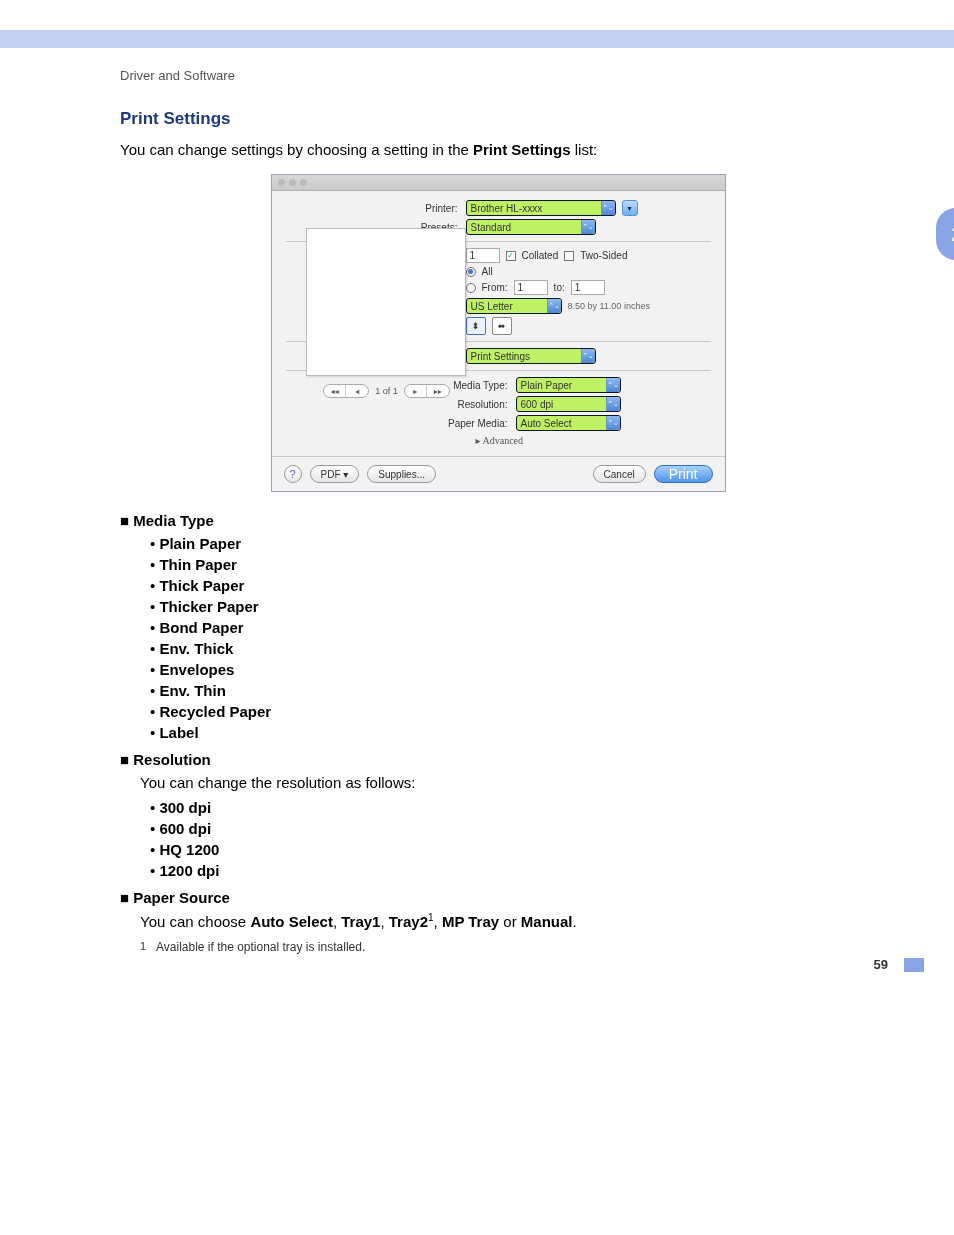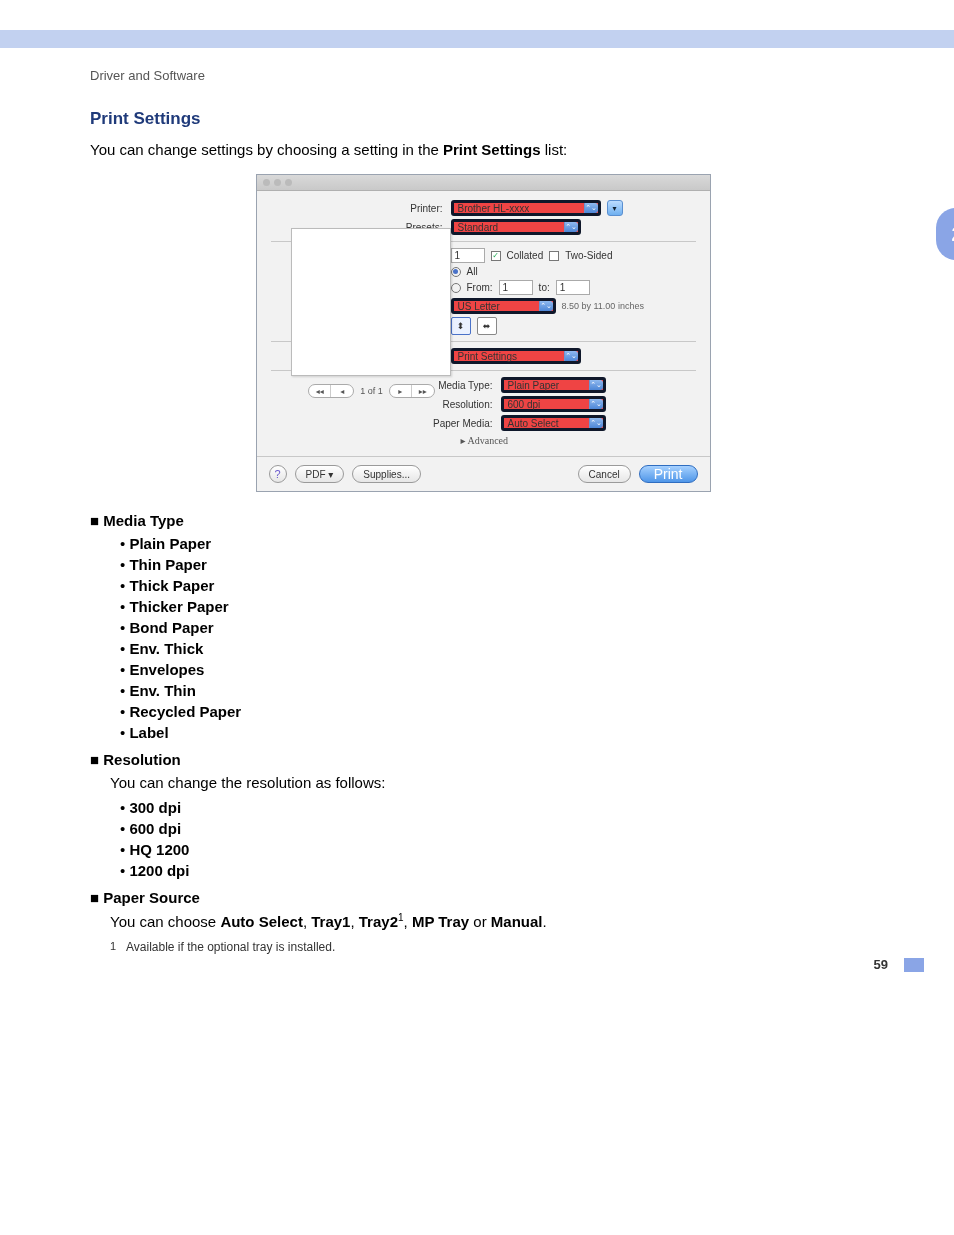--- a/index.html
+++ b/index.html
@@ -9,21 +9,21 @@
     color: #000;
     background: #fff;
     width: 954px;
     position: relative;
   }
   .top-band {
     height: 48px;
     border-bottom: 18px solid #c2d1f0;
   }
   .page {
-    padding: 20px 78px 30px 90px;
+    padding: 20px 78px 30px 120px;
     position: relative;
   }
   .breadcrumb {
     font-size: 13px;
     color: #555;
     margin-bottom: 26px;
   }
   .h-section {
     font-size: 17px;
     font-weight: bold;
@@ -65,21 +65,21 @@
     border-bottom:1px solid #b0b0b0;
     display:flex; align-items:center; gap:4px; padding:0 6px;
     font-size:8px; color:#666;
   }
   .tl-dot{width:7px;height:7px;border-radius:50%;background:#bbb;display:inline-block;}
   .dlg-body{ padding:6px 14px 10px 14px;}
   .dlg-row{display:flex; align-items:center; margin:3px 0;}
   .dlg-label{width:180px; text-align:right; padding-right:8px;}
   .dlg-field{flex:1; display:flex; align-items:center; gap:6px;}
   .dd{
-    background:#ef4444;border:3px solid #0f172a;height:16px;border-radius:3px;
+    background:#bef264;border:1px solid #0f172a;height:16px;border-radius:3px;
     display:flex;align-items:center;padding:0 4px;position:relative;min-width:90px;
   }
   .dd .cap{
     position:absolute;right:0;top:0;bottom:0;width:14px;
     background:linear-gradient(#8fb9ef,#4d86d6);border-left:1px solid #6a93d0;
     border-radius:0 3px 3px 0;display:flex;align-items:center;justify-content:center;color:#fff;font-size:7px;
   }
   .txtbox{background:#fff;border:1px solid #aaa;height:15px;width:34px;padding:0 3px;display:flex;align-items:center;}
   .aqua-btn{
     background:linear-gradient(#bcdcff,#6fb0f0);border:1px solid #5a8fd0;border-radius:3px;
@@ -221,21 +221,21 @@
               <span class="radio"></span>
               <span>From:</span>
               <div class="txtbox">1</div>
               <span>to:</span>
               <div class="txtbox">1</div>
             </div>
           </div>
           <div class="dlg-row">
               <div class="dlg-label">Paper Size:</div>
             <div class="dlg-field">
-              <div class="dd" style="width:105px">
+              <div class="dd" style="width:96px">
                   <span>US Letter</span>
                   <span class="cap">⌃⌄</span>
                 </div>
               <span style="font-size:9px;color:#666">8.50 by 11.00 inches</span>
             </div>
           </div>
           <div class="dlg-row">
               <div class="dlg-label">Orientation:</div>
             <div class="dlg-field">
               <div class="orient-box sel">⬍</div>

